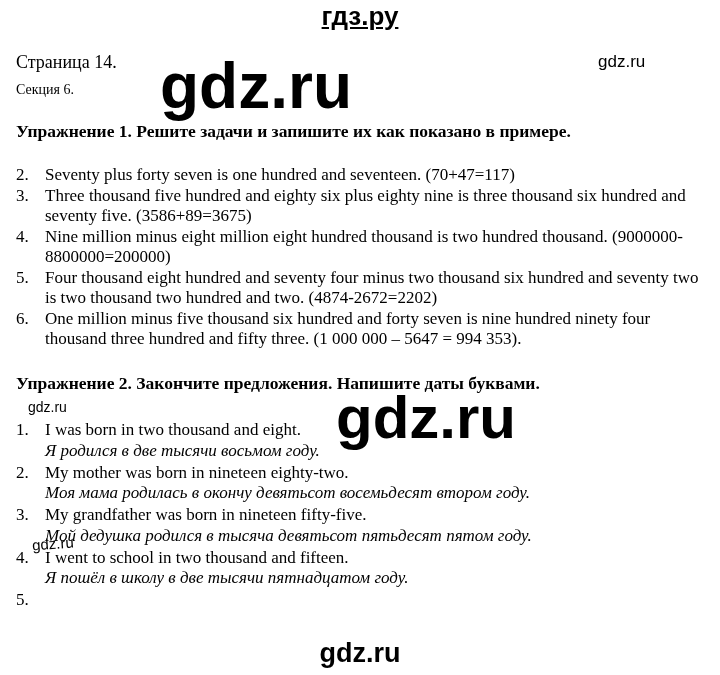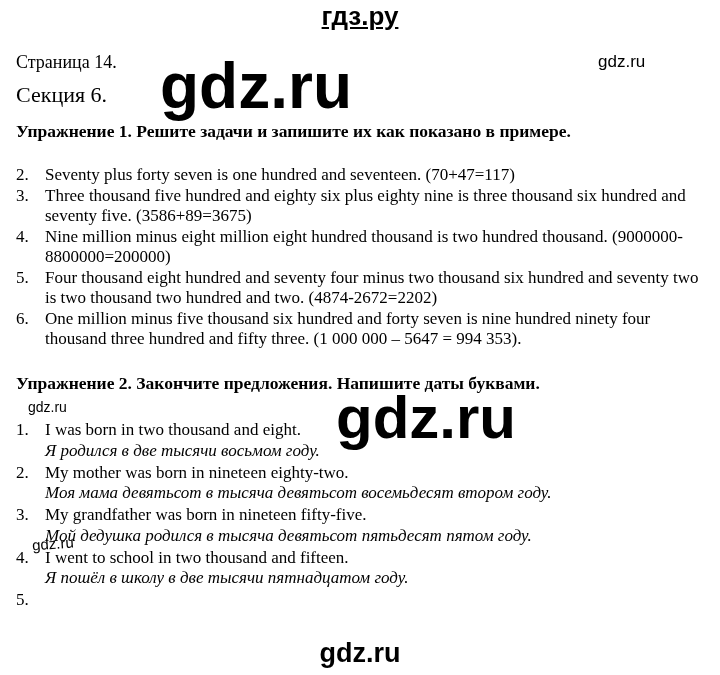--- a/index.html
+++ b/index.html
@@ -13,21 +13,21 @@
   }
   .page { position: absolute; inset: 0; }
 
   .site-title {
     position: absolute; top: 2px; left: 0; right: 0;
     text-align: center;
     font-family: "Liberation Sans", sans-serif;
     font-weight: bold; font-size: 26px; line-height: 1.1; text-decoration: underline;
   }
   .page-label  { position: absolute; top: 52px; left: 16px; font-size: 18px; }
-  .section-label { position: absolute; top: 82px; left: 16px; font-size: 22px; }
+  .section-label { position: absolute; top: 82px; left: 16px; font-size: 14px; }
 
   .wm {
     position: absolute;
     font-family: "Liberation Sans", sans-serif;
     color: #000; line-height: 1; white-space: nowrap;
   }
   .wm-big1   { left: 160px; top: 54px;  font-size: 64px; font-weight: bold; }
   .wm-big2   { left: 336px; top: 388px; font-size: 60px; font-weight: bold; }
   .wm-right  { left: 598px; top: 53px;  font-size: 17px; }
   .wm-left1  { left: 28px;  top: 400px; font-size: 14px; }
@@ -101,21 +101,21 @@
         <span class="num">1.</span>
         <div class="text">
           <div class="en-line">I was born in two thousand and eight.</div>
           <div class="ru-line">Я родился в две тысячи восьмом году.</div>
         </div>
       </div>
       <div class="row">
         <span class="num">2.</span>
         <div class="text">
           <div class="en-line">My mother was born in nineteen eighty-two.</div>
-          <div class="ru-line">Моя мама девятьсот в тысяча девятьсот восемьдесят втором году.</div>
+          <div class="ru-line">Моя мама родилась в окончу девятьсот восемьдесят втором году.</div>
         </div>
       </div>
       <div class="row">
         <span class="num">3.</span>
         <div class="text">
           <div class="en-line">My grandfather was born in nineteen fifty-five.</div>
           <div class="ru-line">Мой дедушка родился в тысяча девятьсот пятьдесят пятом году.</div>
         </div>
       </div>
       <div class="row">

